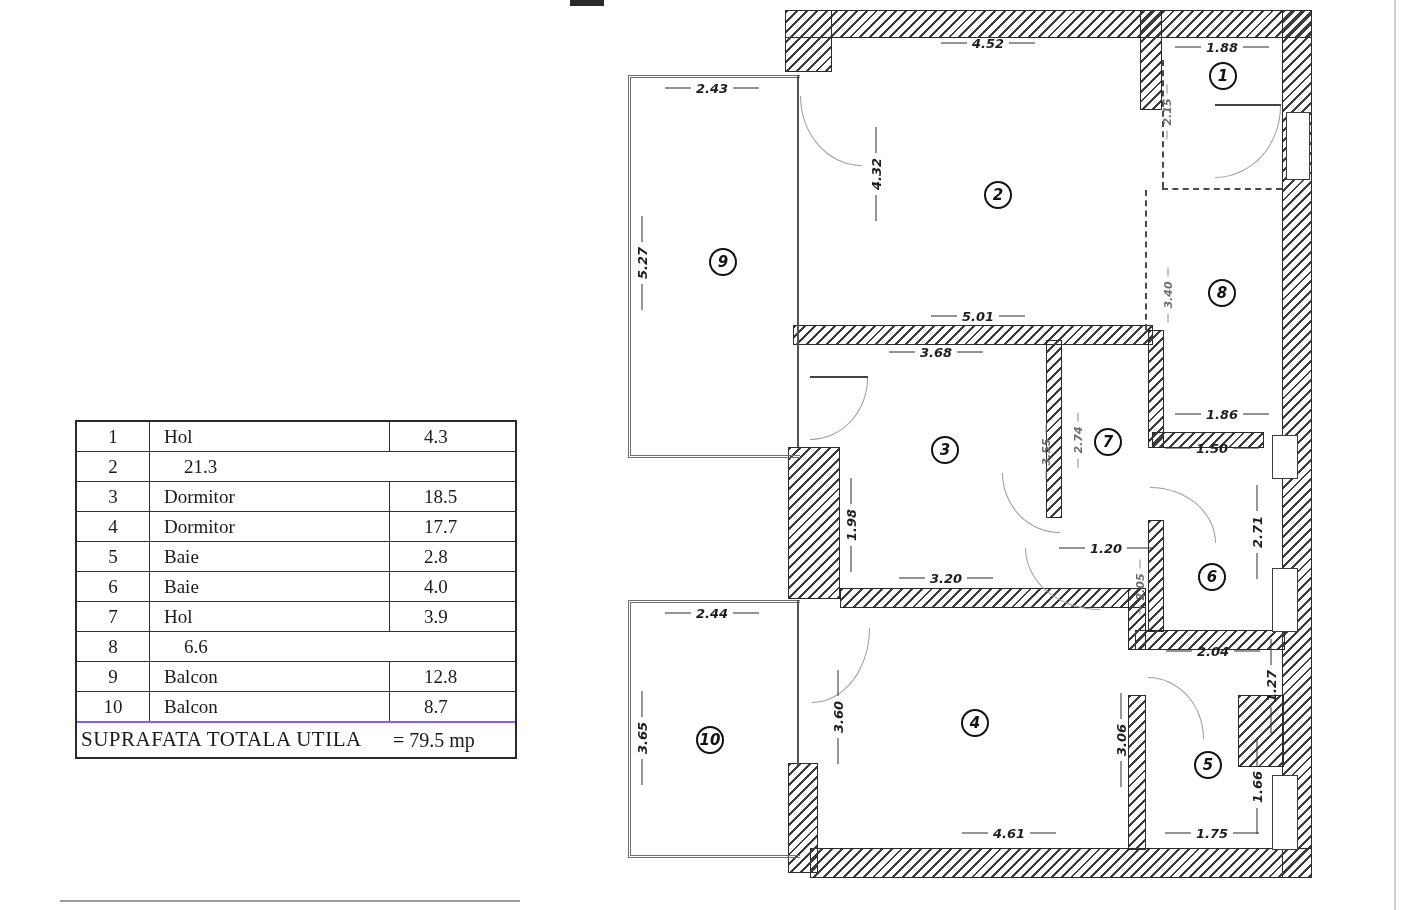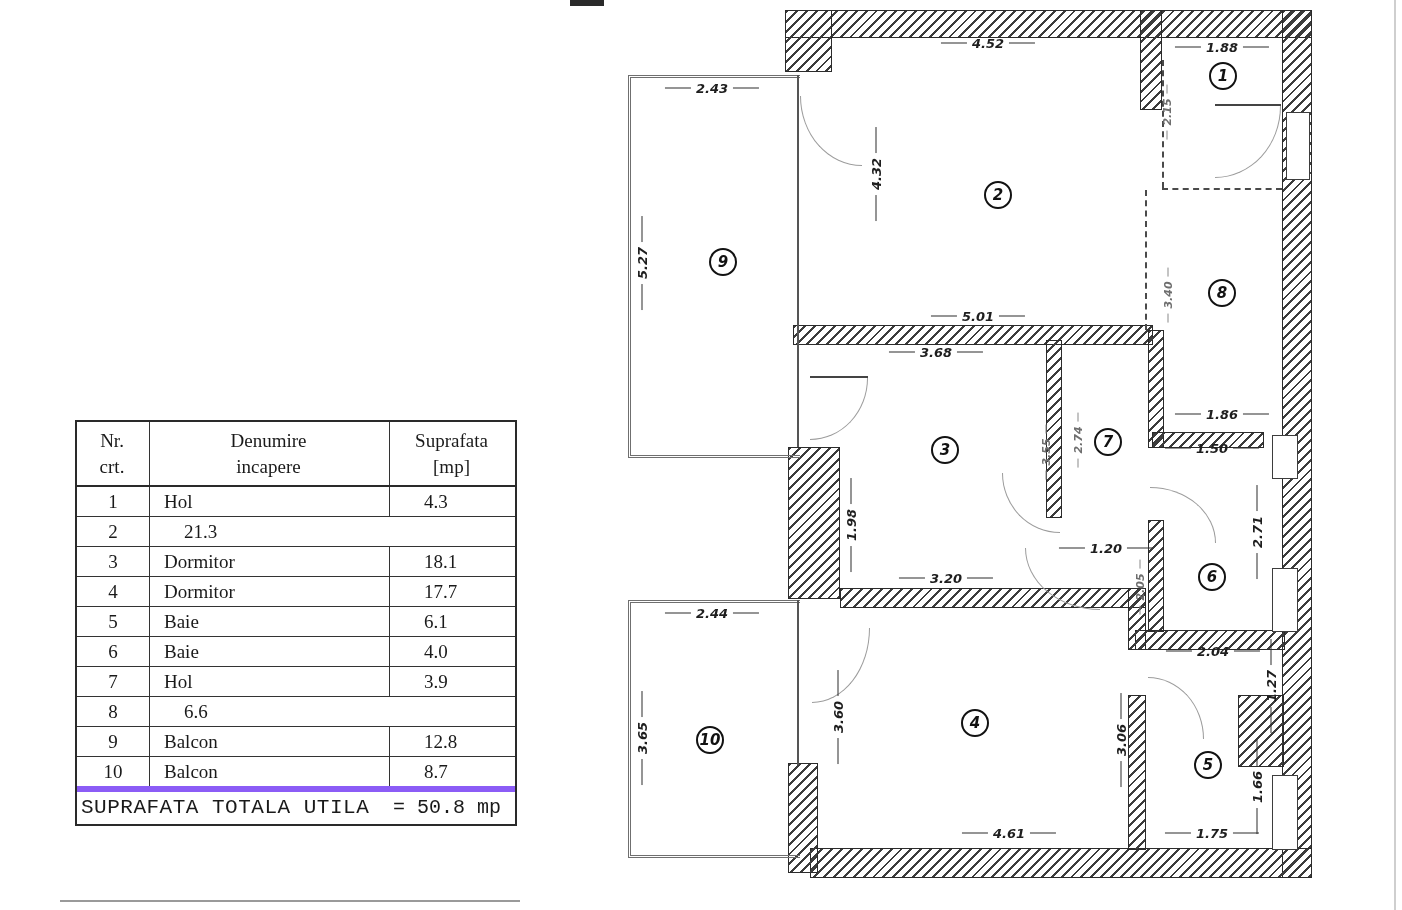--- a/index.html
+++ b/index.html
@@ -12,22 +12,22 @@
   .thead{display:flex;border-bottom:2px solid #2a2a2a;}
   .thcell{white-space:pre-line;text-align:center;font-size:19px;line-height:1.35;
           padding:6px 2px;box-sizing:border-box;}
   .trow{display:flex;border-top:1.5px solid #333;}
   .trow:first-child{border-top:none;}
   .tcell{font-size:19px;padding:4px 0 3px 0;box-sizing:border-box;}
   .c0{width:73px;text-align:center;border-right:1.5px solid #333;}
   .c1{width:240px;padding-left:14px;border-right:1.5px solid #333;}
   .c2{width:125px;padding-left:34px;}
   .thead .c0,.thead .c1,.thead .c2{padding-left:0;text-align:center;}
-  .tfoot{display:flex;align-items:center;border-top:6px solid #8b5cf6;
-         padding:4px 4px 5px 4px;font-family:Liberation Mono, monospace;}
+  .tfoot{display:flex;align-items:flex-end;border-top:2px solid #8b5cf6;
+         padding:4px 4px 5px 4px;}
   .tfoot .flabel{font-size:21px;letter-spacing:0.5px;flex:1;}
   .tfoot .fvalue{font-size:20px;width:118px;}
 
   
   #floor-plan{position:absolute;left:0;top:0;width:1402px;height:910px;}
   #floor-plan > *{position:absolute;box-sizing:border-box;}
   .wall-hatch{background:repeating-linear-gradient(135deg,#3c3c3c 0 2px,rgba(0,0,0,0) 2px 7px);
               border:1.5px solid #2b2b2b;}
   .balcony{border:3px double #6f6f6f;border-right:none;}
   .window{background:#fff;border:1.5px solid #3d3d3d;}
@@ -49,52 +49,44 @@
        background:#fff;display:flex;align-items:center;justify-content:center;
        font-family:"DejaVu Sans",sans-serif;font-style:italic;font-weight:700;font-size:15px;
        color:#121212;transform:translate(-50%,-50%);}
 </style>
 </head>
 <body>
 
 <div id="page">
 
   <div id="area-table">
-    <div class="thead">
-      <div class="thcell c0">Nr.
-crt.</div>
-      <div class="thcell c1">Denumire
-incapere</div>
-      <div class="thcell c2">Suprafata
-[mp]</div>
-    </div>
     <div>
         <div class="trow">
           <div class="tcell c0">1</div>
           <div class="tcell c1">Hol</div>
           <div class="tcell c2">4.3</div>
         </div>
         <div class="trow">
           <div class="tcell c0">2</div>
           <div class="tcell c2">21.3</div>
         </div>
         <div class="trow">
           <div class="tcell c0">3</div>
           <div class="tcell c1">Dormitor</div>
-          <div class="tcell c2">18.1</div>
+          <div class="tcell c2">18.5</div>
         </div>
         <div class="trow">
           <div class="tcell c0">4</div>
           <div class="tcell c1">Dormitor</div>
           <div class="tcell c2">17.7</div>
         </div>
         <div class="trow">
           <div class="tcell c0">5</div>
           <div class="tcell c1">Baie</div>
-          <div class="tcell c2">6.1</div>
+          <div class="tcell c2">2.8</div>
         </div>
         <div class="trow">
           <div class="tcell c0">6</div>
           <div class="tcell c1">Baie</div>
           <div class="tcell c2">4.0</div>
         </div>
         <div class="trow">
           <div class="tcell c0">7</div>
           <div class="tcell c1">Hol</div>
           <div class="tcell c2">3.9</div>
@@ -109,21 +101,21 @@
           <div class="tcell c2">12.8</div>
         </div>
         <div class="trow">
           <div class="tcell c0">10</div>
           <div class="tcell c1">Balcon</div>
           <div class="tcell c2">8.7</div>
         </div>
       </div>
     <div class="tfoot">
       <span class="flabel">SUPRAFATA TOTALA  UTILA</span>
-      <span class="fvalue">= 50.8 mp</span>
+      <span class="fvalue">= 79.5 mp</span>
     </div>
   </div>
 
   <div id="floor-plan">
       <div class="wall-hatch" style="left: 785px; top: 10px; width: 527px; height: 28px;"></div>
       <div class="wall-hatch" style="left: 785px; top: 10px; width: 47px; height: 62px;"></div>
       <div class="wall-hatch" style="left: 1282px; top: 10px; width: 30px; height: 868px;"></div>
       <div class="wall-hatch" style="left: 810px; top: 848px; width: 502px; height: 30px;"></div>
       <div class="wall-hatch" style="left: 793px; top: 325px; width: 360px; height: 20px;"></div>
       <div class="wall-hatch" style="left: 788px; top: 447px; width: 52px; height: 152px;"></div>

